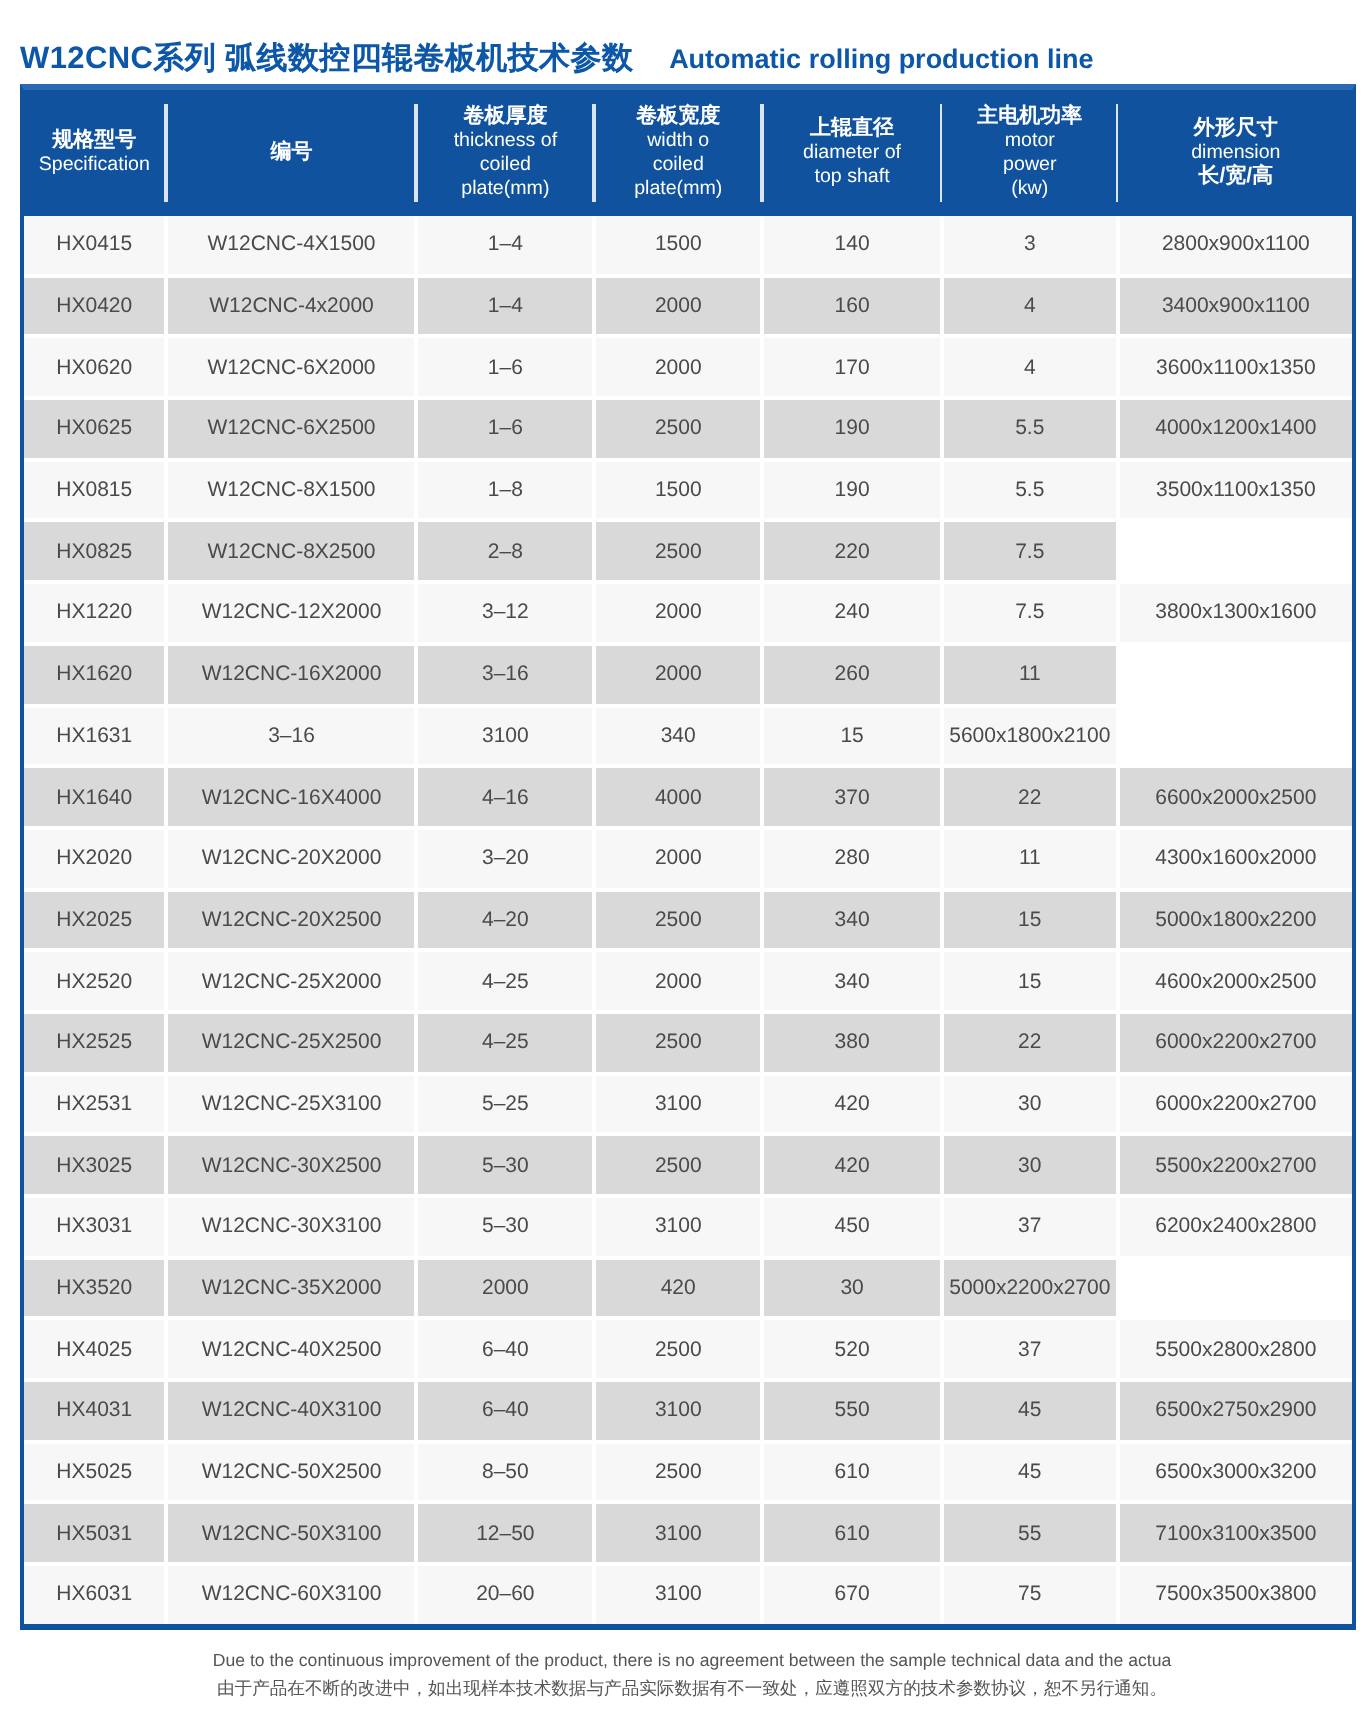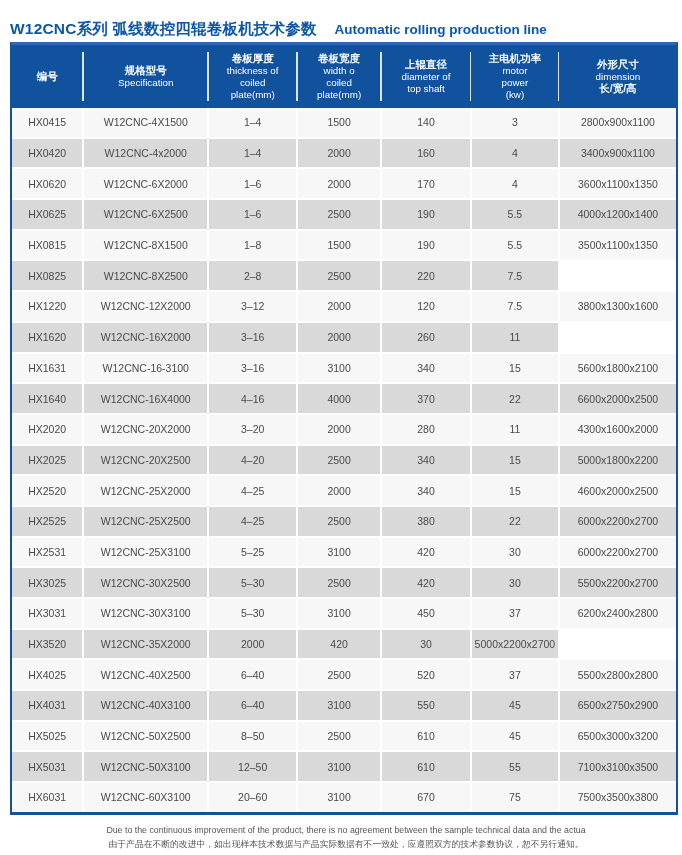--- a/index.html
+++ b/index.html
@@ -65,25 +65,25 @@
 <div class="page">
 
   <h1 class="title">
     <span class="title-zh">W12CNC系列 弧线数控四辊卷板机技术参数</span>
     <span class="title-en">Automatic rolling production line</span>
   </h1>
 
   <div class="spec-table">
     <div class="thead" id="thead">
         <div class="th">
-          <div class="hline zh">编号</div>
-        </div>
-        <div class="th">
           <div class="hline zh">规格型号</div>
           <div class="hline">Specification</div>
+        </div>
+        <div class="th">
+          <div class="hline zh">编号</div>
         </div>
         <div class="th">
           <div class="hline zh">卷板厚度</div>
           <div class="hline">thickness of</div>
           <div class="hline">coiled</div>
           <div class="hline">plate(mm)</div>
         </div>
         <div class="th">
           <div class="hline zh">卷板宽度</div>
           <div class="hline">width o</div>
@@ -159,35 +159,34 @@
           <div class="td">2–8</div>
           <div class="td">2500</div>
           <div class="td">220</div>
           <div class="td">7.5</div>
         </div>
         <div class="tr odd">
           <div class="td">HX1220</div>
           <div class="td">W12CNC-12X2000</div>
           <div class="td">3–12</div>
           <div class="td">2000</div>
-          <div class="td">120</div>
+          <div class="td">240</div>
           <div class="td">7.5</div>
           <div class="td">3800x1300x1600</div>
         </div>
         <div class="tr even">
           <div class="td">HX1620</div>
           <div class="td">W12CNC-16X2000</div>
           <div class="td">3–16</div>
           <div class="td">2000</div>
           <div class="td">260</div>
           <div class="td">11</div>
         </div>
         <div class="tr odd">
           <div class="td">HX1631</div>
-          <div class="td">W12CNC-16-3100</div>
           <div class="td">3–16</div>
           <div class="td">3100</div>
           <div class="td">340</div>
           <div class="td">15</div>
           <div class="td">5600x1800x2100</div>
         </div>
         <div class="tr even">
           <div class="td">HX1640</div>
           <div class="td">W12CNC-16X4000</div>
           <div class="td">4–16</div>

